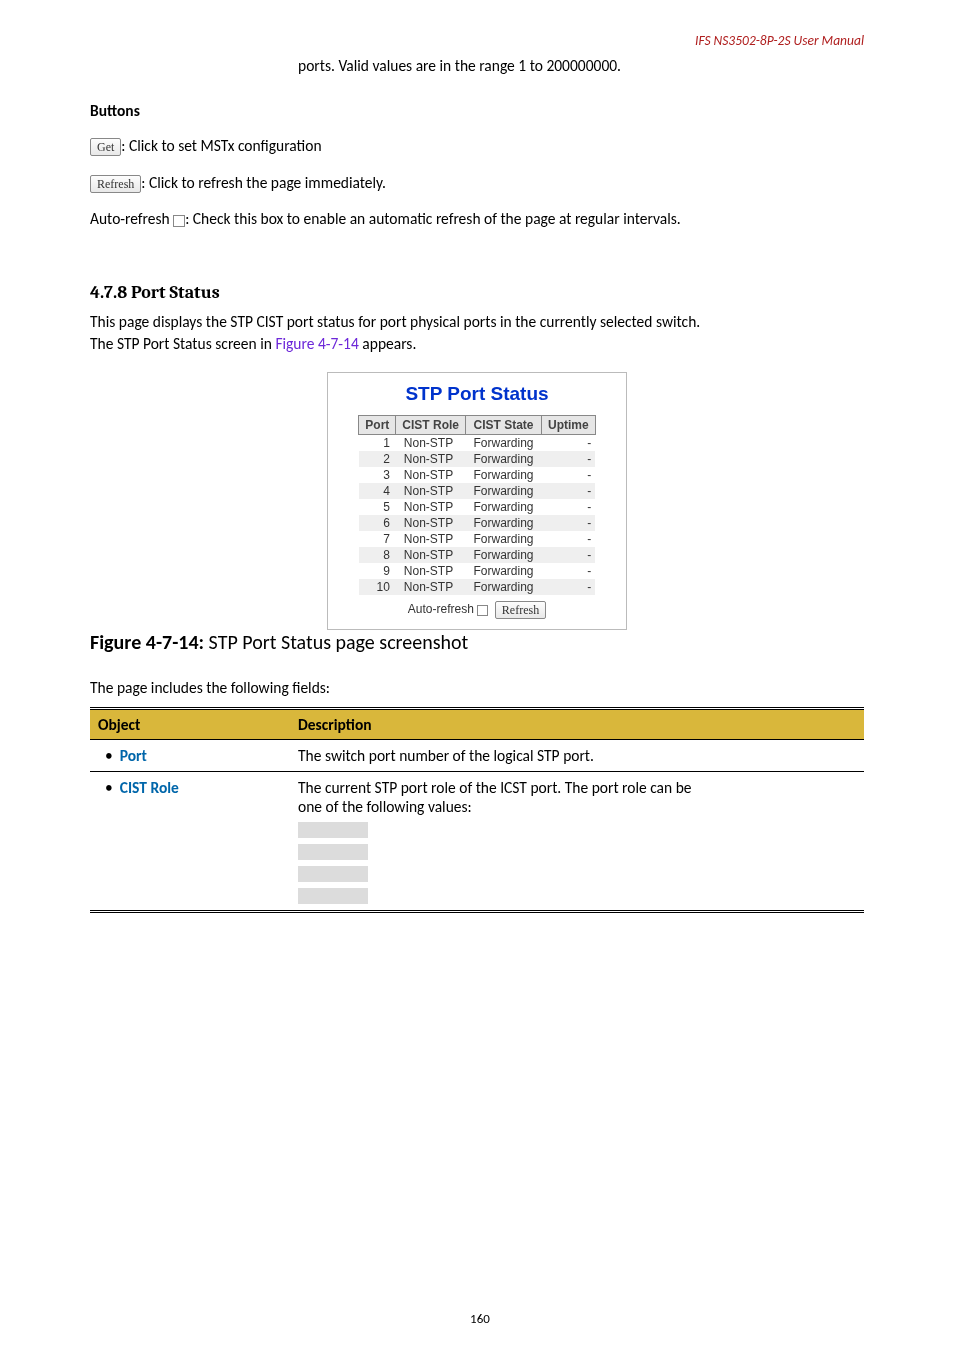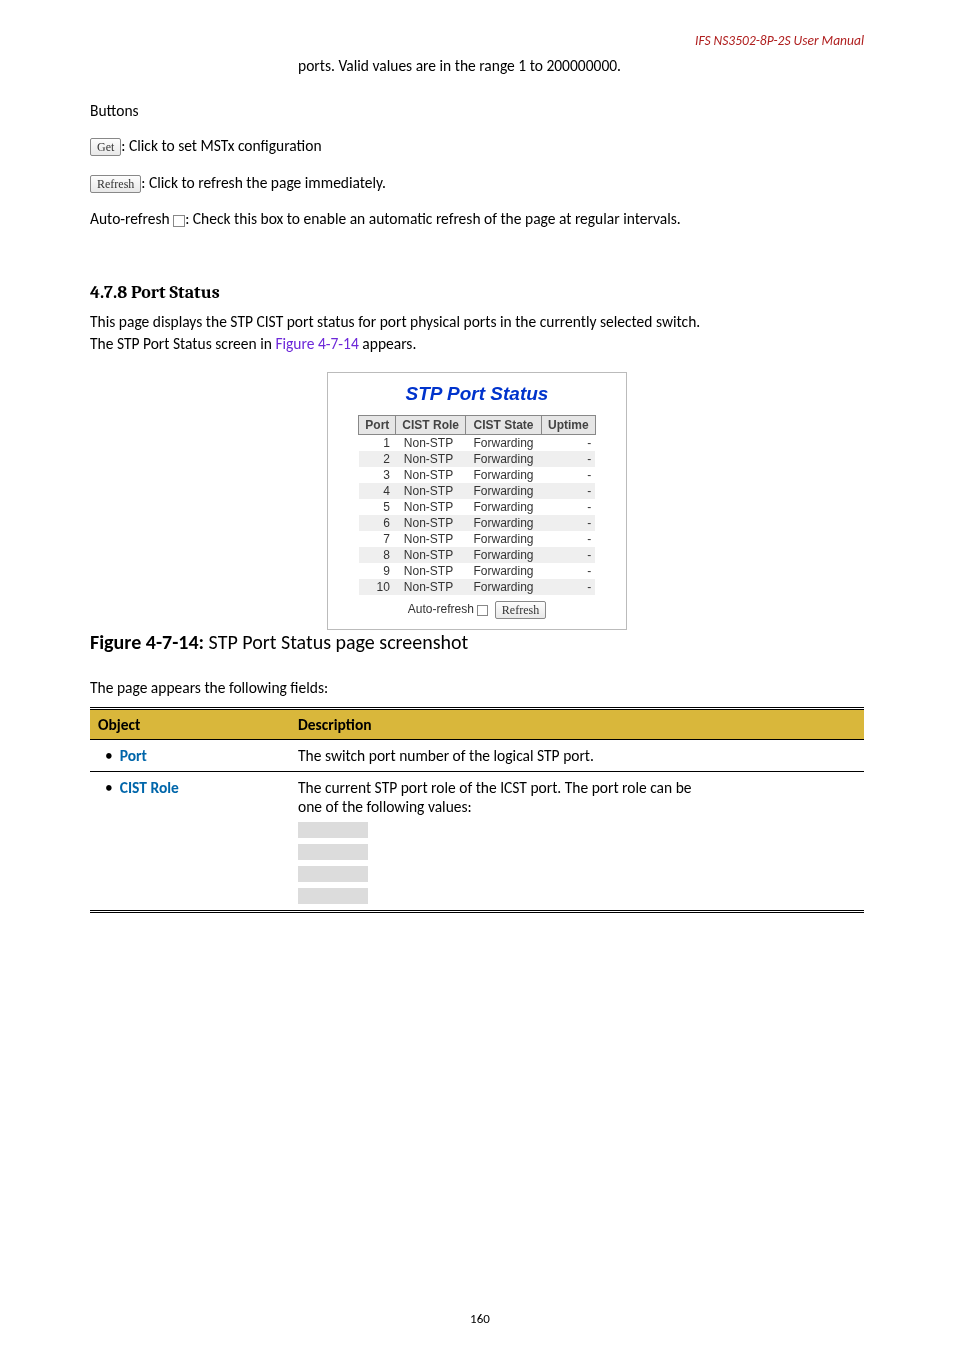--- a/index.html
+++ b/index.html
@@ -34,21 +34,21 @@
       padding: 6px 8px;
       font-size: 15.5px;
       vertical-align: top;
     }
     .top-table .col1 { width: 200px; }
     .bullet-li { color: #0066aa; font-weight: bold; }
     .bullet-black { color: #000; font-weight: normal; }
     .section-buttons {
       margin-top: 20px;
       font-size: 15.5px;
-      font-weight: normal;
+      font-weight: bold;
     }
     .btn-gray {
       display: inline-block;
       background: linear-gradient(#fdfdfd, #e8e8e8);
       border: 1px solid #888;
       border-radius: 2px;
       padding: 0px 6px;
       font-size: 12px;
       font-family: "Times New Roman", serif;
       color: #333;
@@ -77,21 +77,20 @@
       border: 1px solid #bbb;
       padding: 10px 14px 10px 14px;
     }
     .stp-title {
       color: #0033cc;
       font-weight: bold;
       font-size: 19px;
       text-align: center;
       margin-bottom: 10px;
       font-family: Arial, sans-serif;
-      font-style: italic;
     }
     .stp-table {
       border-collapse: collapse;
       margin: 0 auto;
       font-family: Arial, sans-serif;
     }
     .stp-table th {
       background: #e6e6e6;
       border: 1px solid #888;
       padding: 2px 6px;
@@ -261,21 +260,21 @@
     <span>Auto-refresh</span>
     <span class="checkbox-sq"></span>
     &nbsp;<span class="btn-gray" style="font-family:'Times New Roman',serif;">Refresh</span>
   </div>
 </div>
 
 <div class="fig-caption">
   <b>Figure 4-7-14:</b><span> STP Port Status page screenshot</span>
 </div>
 
-<div class="fields-intro">The page appears the following fields:</div>
+<div class="fields-intro">The page includes the following fields:</div>
 
 <table class="obj-table">
   <tbody>
       <tr>
     <th class="col1h">Object</th>
     <th>Description</th>
   </tr>
   <tr>
     <td>
       &nbsp;&nbsp;<span>•</span>

